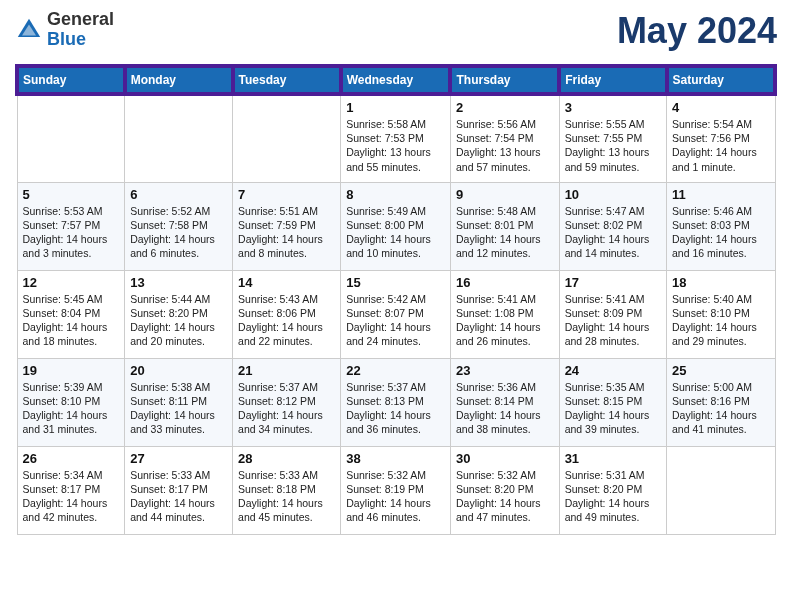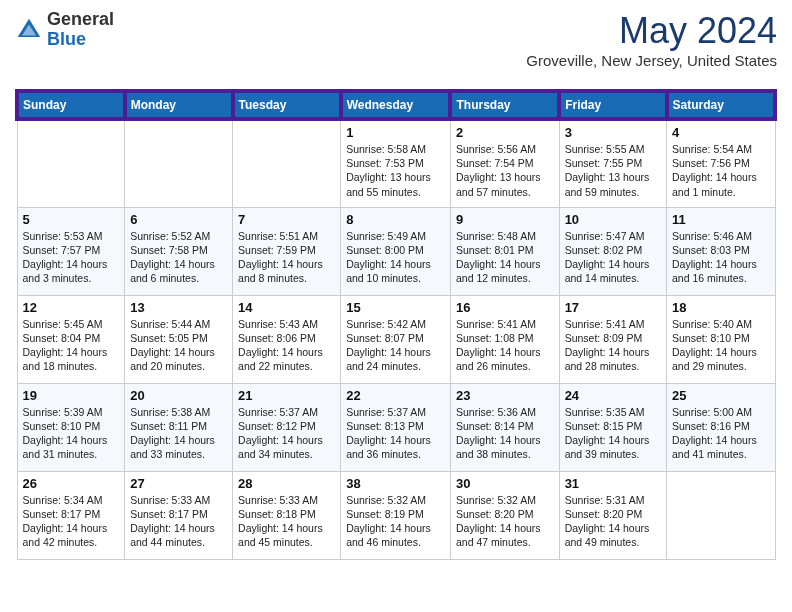--- a/index.html
+++ b/index.html
@@ -7,21 +7,21 @@
       font-family: Arial, sans-serif;
       background: #fff;
       width: 792px;
       min-height: 612px;
       padding: 10px 15px;
     }
     .header {
       display: flex;
       justify-content: space-between;
       align-items: flex-start;
-      margin-bottom: 20px;
+      margin-bottom: 12px;
     }
     .logo {
       display: flex;
       align-items: center;
       gap: 4px;
     }
     .logo-text {
       font-size: 18px;
       font-weight: bold;
       line-height: 1.1;
@@ -30,21 +30,21 @@
     .logo-blue { color: #1a6bb5; }
     .logo-icon {
       width: 28px;
       height: 28px;
     }
     .title-block {
       text-align: right;
     }
     .month-title {
       font-size: 36px;
-      font-weight: normal;
+      font-weight: bold;
       color: #1a3a6b;
     }
     .location {
       font-size: 15px;
       color: #333;
     }
     table {
       width: 100%;
       border-collapse: collapse;
       font-size: 11px;
@@ -91,21 +91,20 @@
       <polygon points="20,4 36,30 4,30" fill="#1a6bb5"></polygon>
       <polygon points="20,12 30,28 10,28" fill="#fff" opacity="0.5"></polygon>
     </svg>
     <div class="logo-text">
       <span class="logo-general">General</span><br>
       <span class="logo-blue">Blue</span>
     </div>
   </div>
   <div class="title-block">
     <div class="month-title">May 2024</div>
-    <div class="location">Groveville, New Jersey, United States</div>
   </div>
 </div>
 
 <table>
   <thead>
     <tr>
     <th>Sunday</th>
         <th>Monday</th>
         <th>Tuesday</th>
         <th>Wednesday</th>
@@ -203,21 +202,21 @@
         <td>
           <div class="day-num">12</div>
           <div class="day-info">Sunrise: 5:45 AM
 Sunset: 8:04 PM
 Daylight: 14 hours
 and 18 minutes.</div>
         </td>
         <td>
           <div class="day-num">13</div>
           <div class="day-info">Sunrise: 5:44 AM
-Sunset: 5:05 PM
+Sunset: 8:20 PM
 Daylight: 14 hours
 and 20 minutes.</div>
         </td>
         <td>
           <div class="day-num">14</div>
           <div class="day-info">Sunrise: 5:43 AM
 Sunset: 8:06 PM
 Daylight: 14 hours
 and 22 minutes.</div>
         </td>

